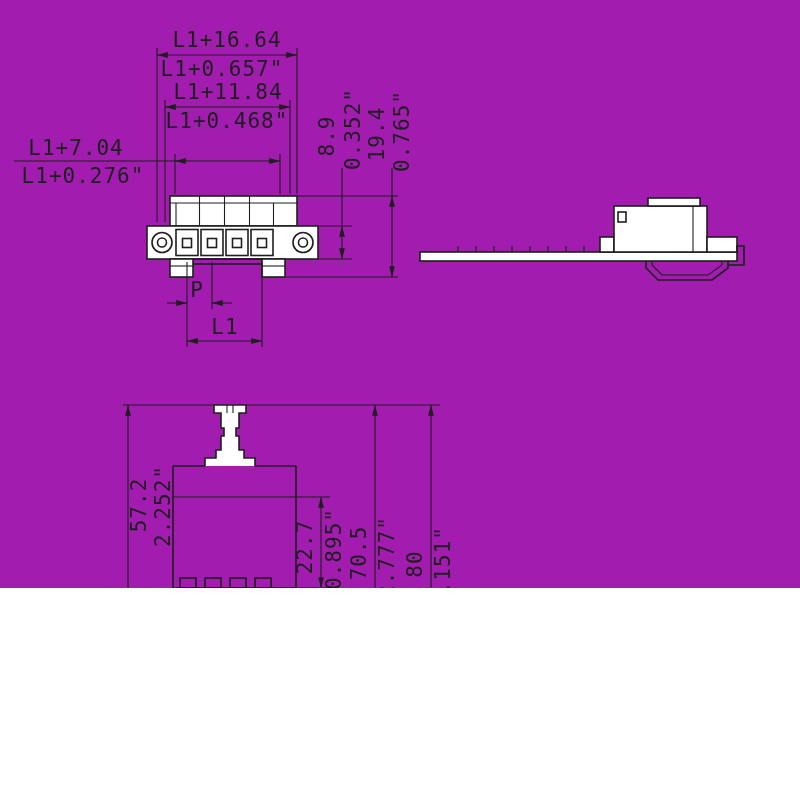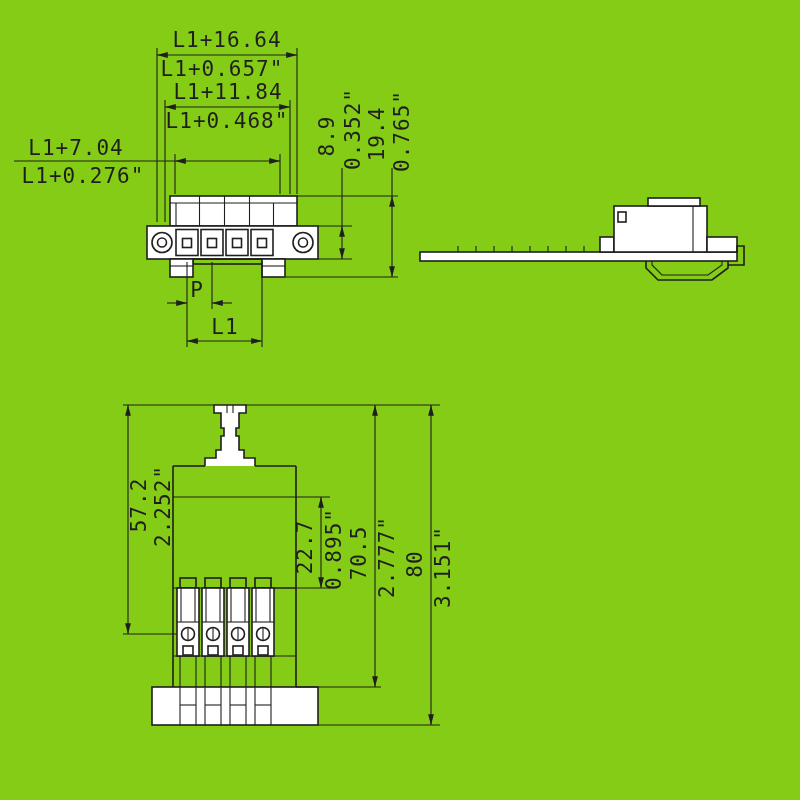--- a/index.html
+++ b/index.html
@@ -1,16 +1,16 @@
 <!DOCTYPE html>
 <html><head>
 <meta charset="utf-8">
 <style>
   html,body { margin:0; padding:0; background:#ffffff; }
-  .stage { width:800px; height:800px; background:#84cc16; position:relative; overflow:hidden; }
+  .stage { width:800px; height:588px; background:#a21caf; position:relative; overflow:hidden; }
   svg { display:block; }
   .p  { stroke:#1f1f1f; stroke-width:1.6; fill:none; }
   .pw { stroke:#1f1f1f; stroke-width:1.6; fill:#ffffff; }
   .t  { stroke:#1f1f1f; stroke-width:1.1; fill:none; }
   .d  { stroke:#1f1f1f; stroke-width:1.1; fill:none; }
   .dt { font-family:"DejaVu Sans Mono", monospace; font-size:21px; fill:#1f1f1f; letter-spacing:1px; }
 </style>
 </head>
 <body>
 

